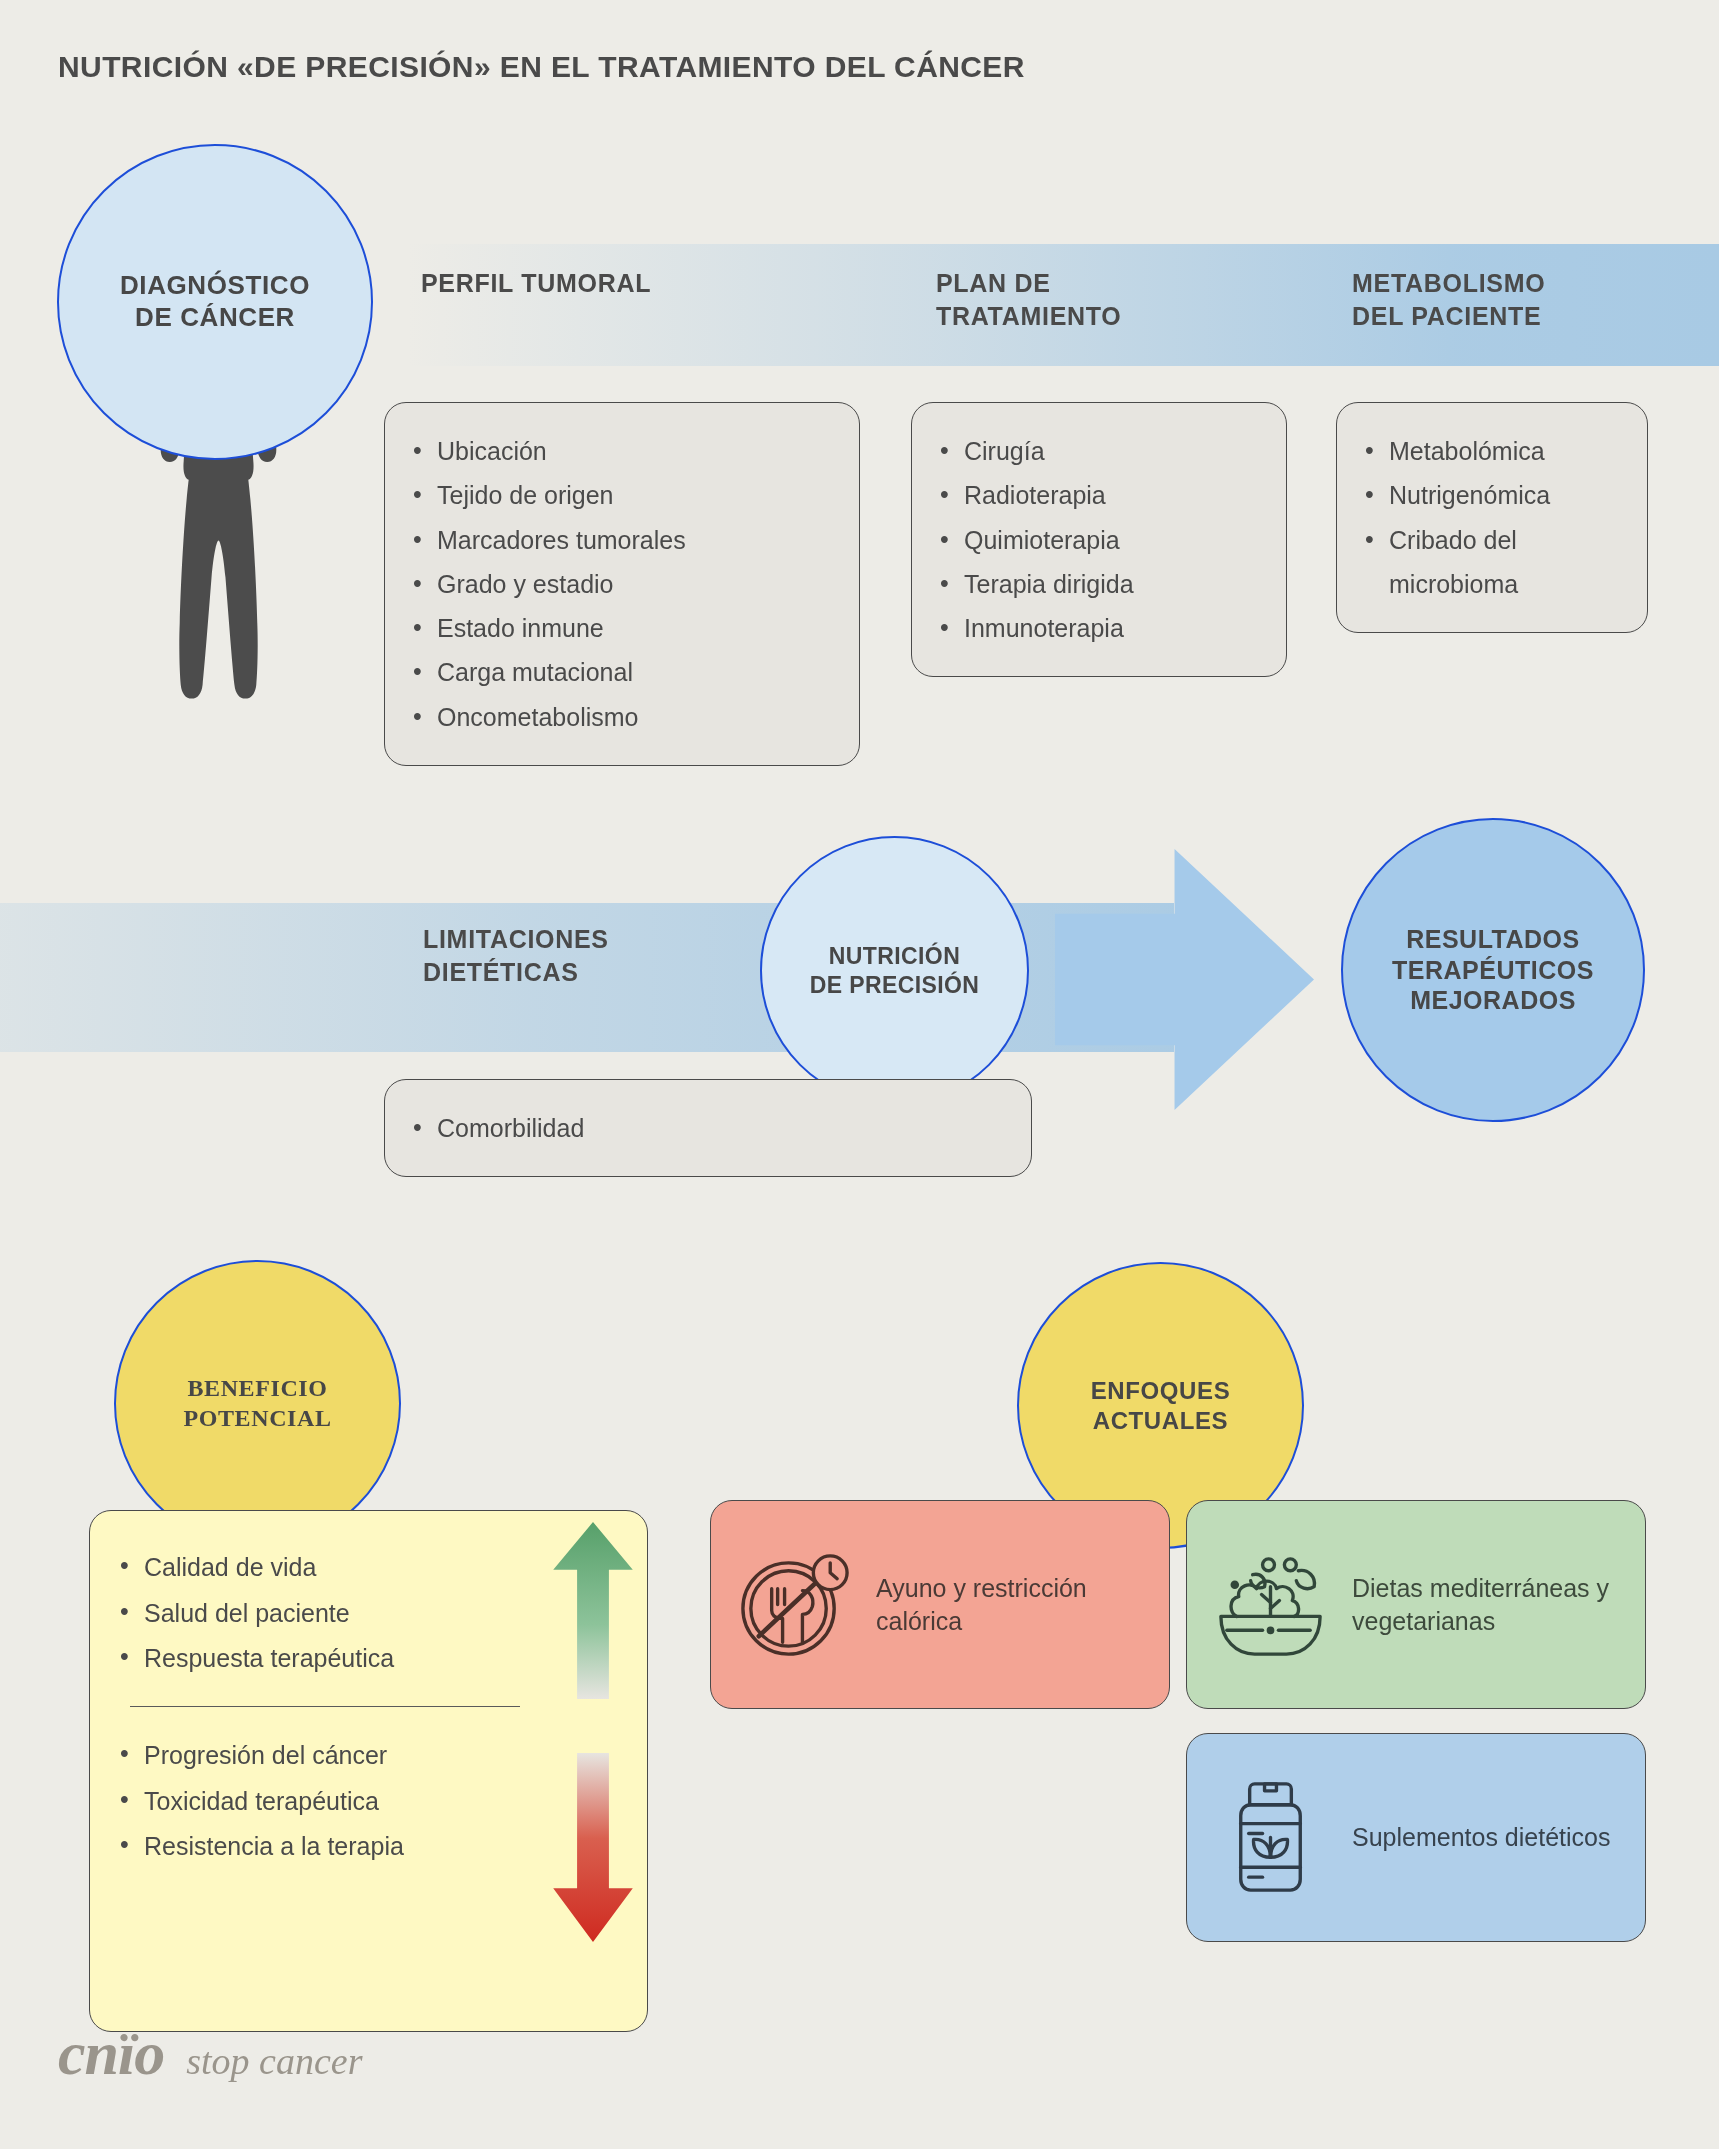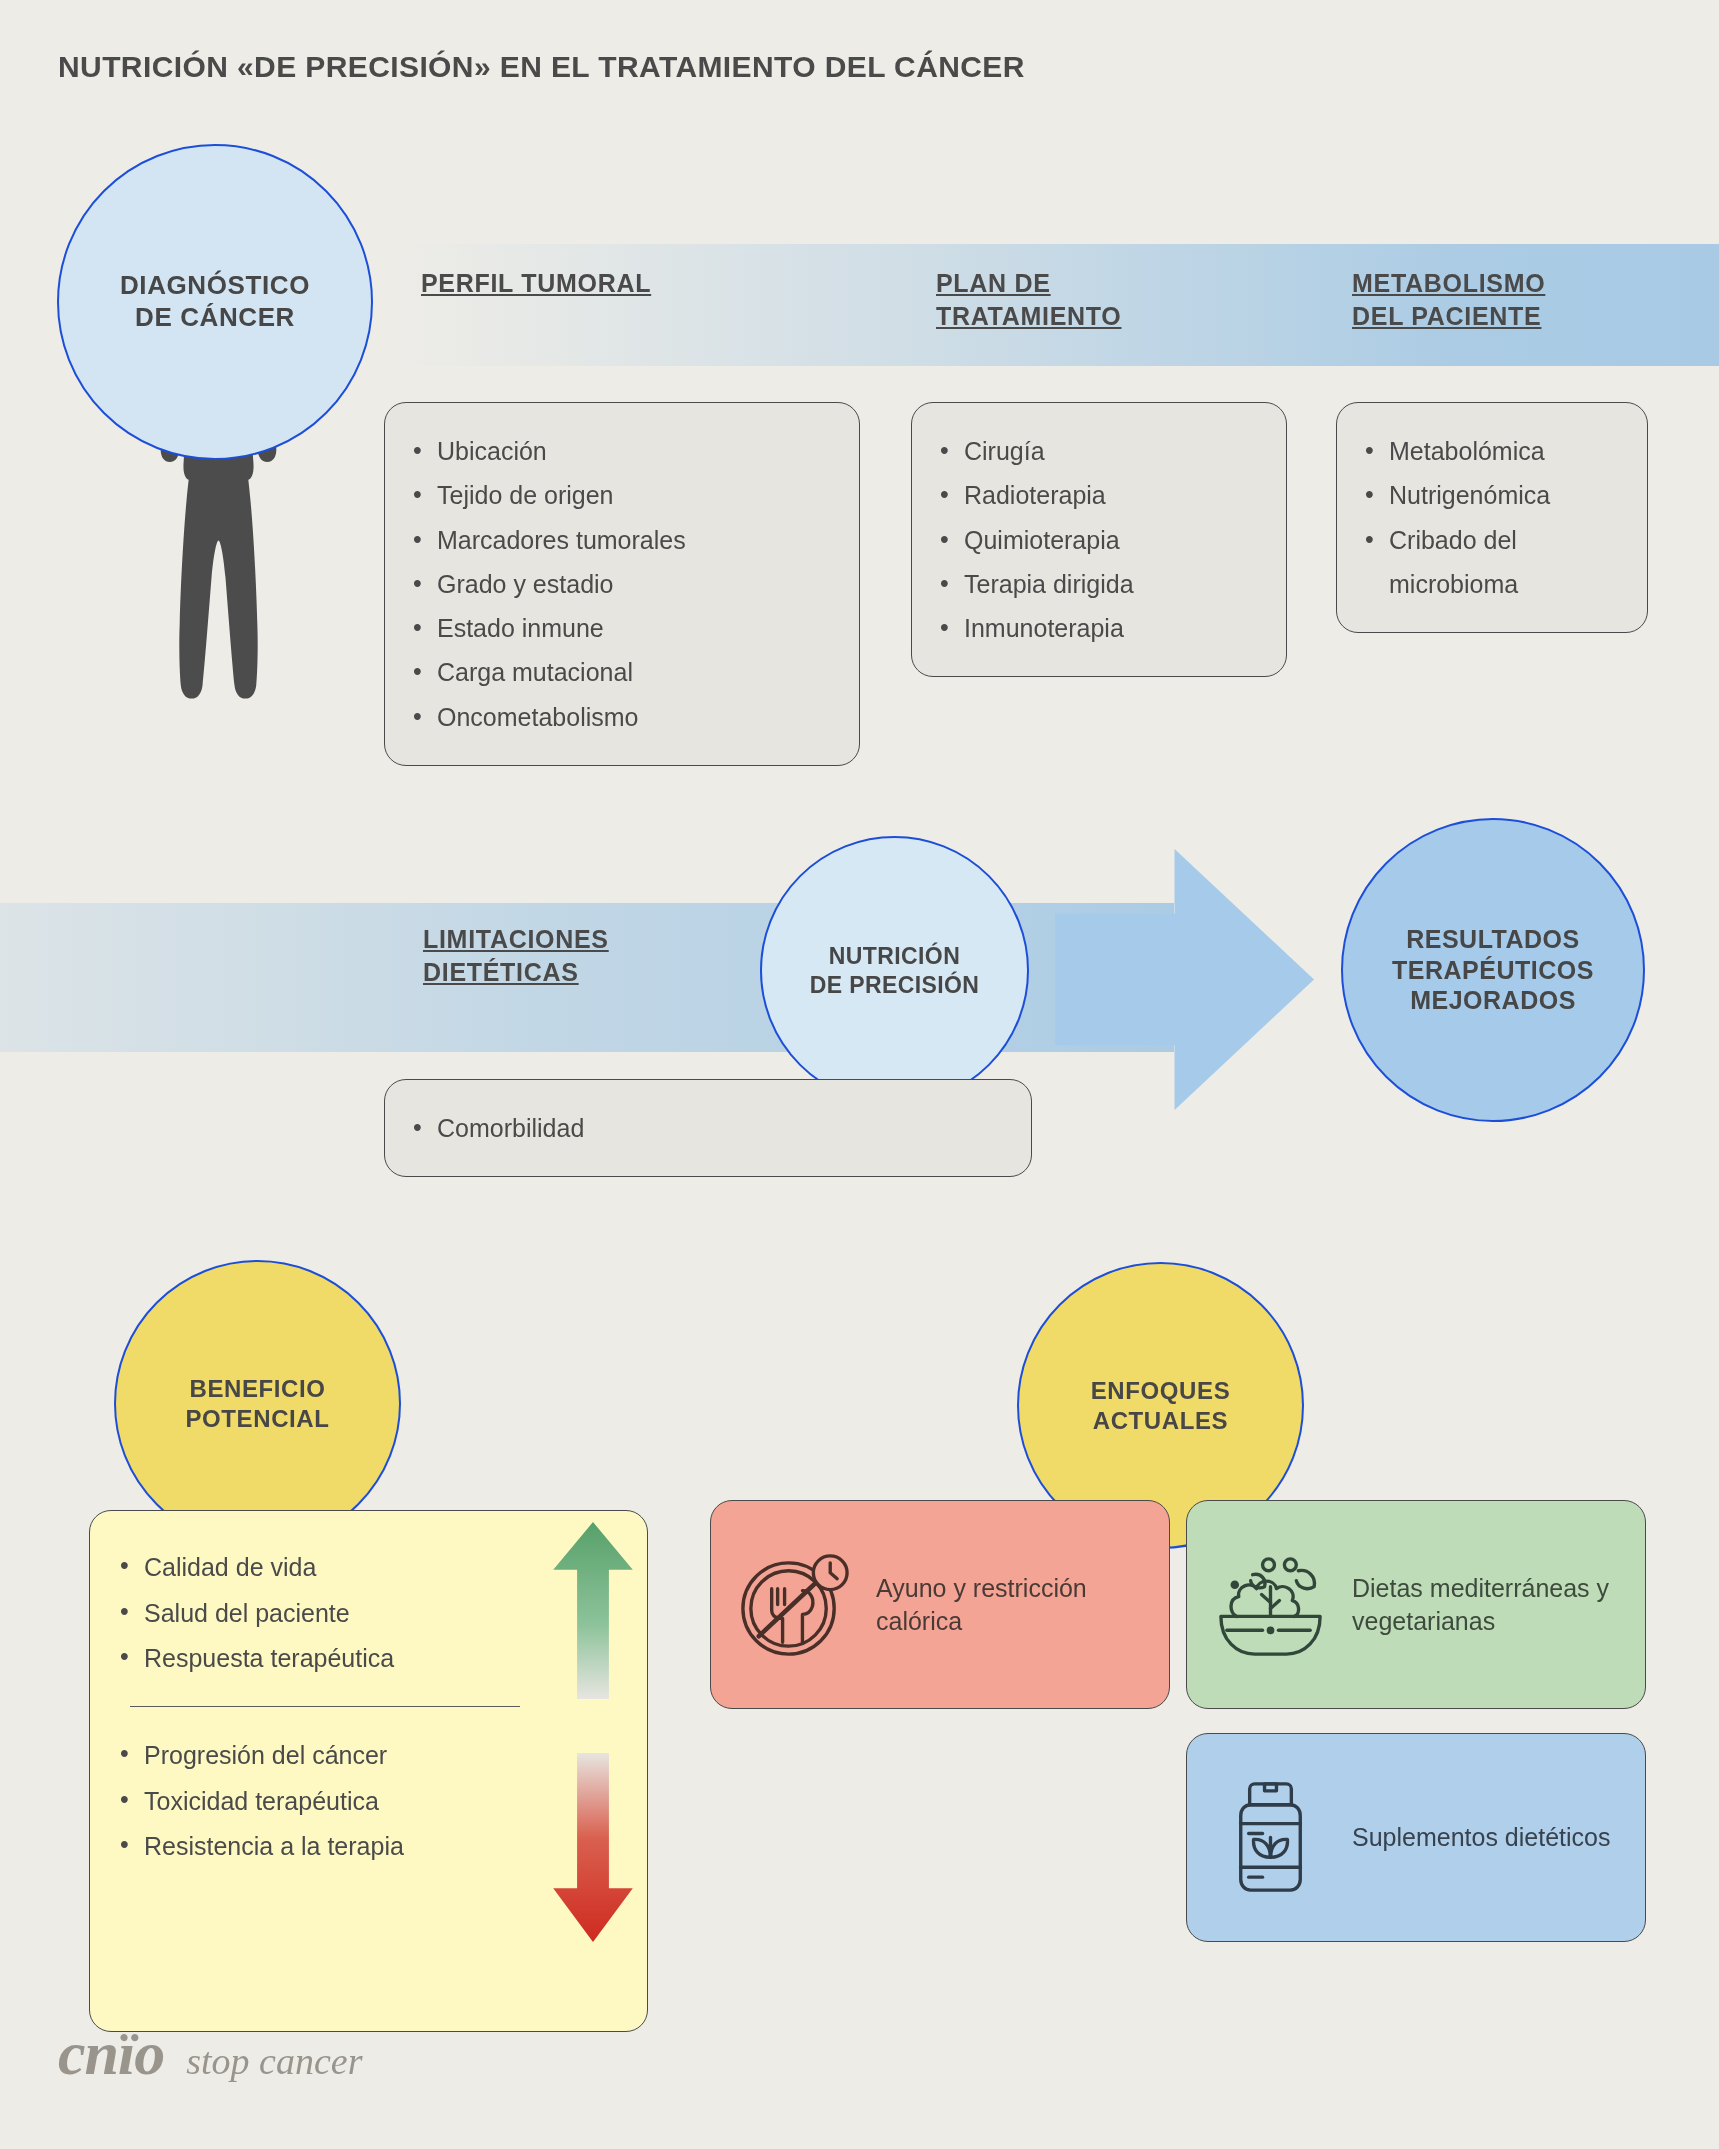--- a/index.html
+++ b/index.html
@@ -37,27 +37,27 @@
     position: absolute; border-radius: 50%;
     border: 2px solid #1d4ed8;
     display: flex; align-items: center; justify-content: center;
     text-align: center;
     font-weight: bold; color: #474747;
     line-height: 1.22;
   }
   .c-diag { left: 57px; top: 144px; width: 316px; height: 316px; background: #d3e5f3; font-size: 26px; letter-spacing: 0.6px; }
   .c-nutri { left: 760px; top: 836px; width: 269px; height: 269px; background: #d7e8f5; font-size: 23px; letter-spacing: 0.4px; }
   .c-result { left: 1341px; top: 818px; width: 304px; height: 304px; background: #a5caea; font-size: 25px; letter-spacing: 0.5px; }
-  .c-benef { left: 114px; top: 1260px; width: 287px; height: 287px; background: #f0da68; font-size: 24px; letter-spacing: 0.6px; }
+  .c-benef { left: 114px; top: 1260px; width: 287px; height: 287px; background: #f0da68; font-size: 24px; letter-spacing: 0.6px; font-family: Liberation Serif, serif; }
   .c-enfoq { left: 1017px; top: 1262px; width: 287px; height: 287px; background: #f0da68; font-size: 24px; letter-spacing: 0.6px; }
 
   
   .col-head {
     position: absolute; font-size: 25px; font-weight: bold;
-    letter-spacing: 0.7px; line-height: 1.3; color: #4a4a4a; text-decoration: underline;
+    letter-spacing: 0.7px; line-height: 1.3; color: #4a4a4a;
   }
   .ch-perfil { left: 421px; top: 267px; }
   .ch-plan   { left: 936px; top: 267px; }
   .ch-metab  { left: 1352px; top: 267px; }
   .ch-limit  { left: 423px; top: 923px; }
 
   
   .lbox {
     position: absolute;
     background: #e7e5e0;

